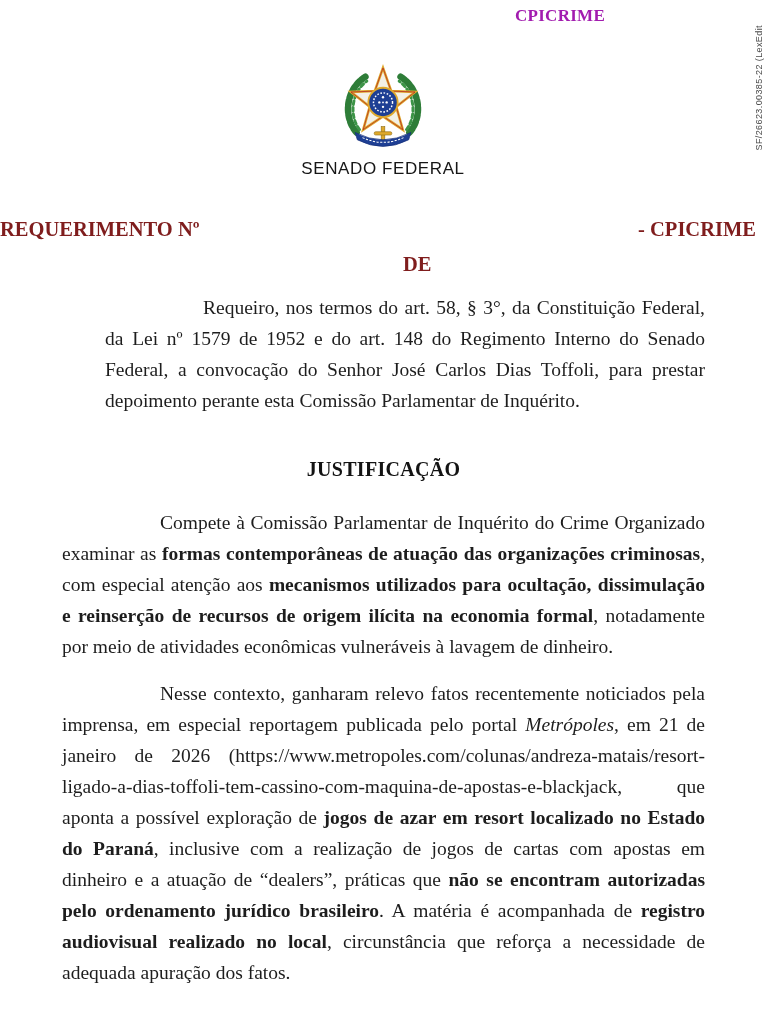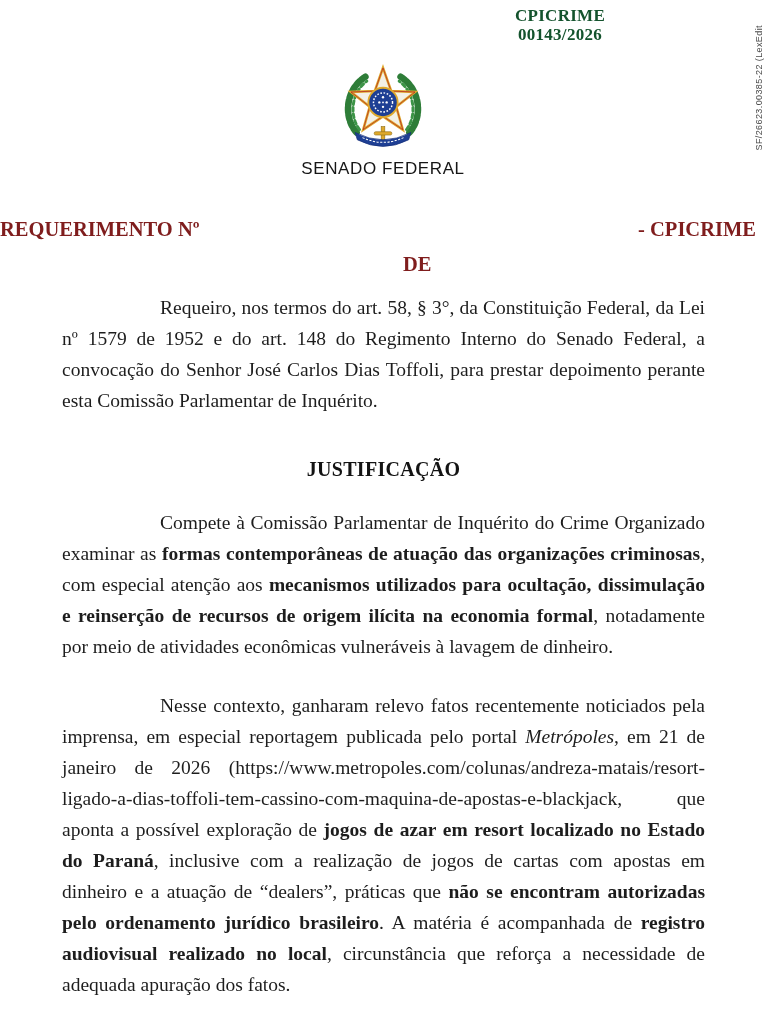--- a/index.html
+++ b/index.html
@@ -3,21 +3,21 @@
 <meta charset="utf-8">
 <style>
   html,body{margin:0;padding:0;}
   body{
     width:766px;height:1024px;position:relative;background:#ffffff;
     font-family:"Liberation Serif", serif;color:#1d1d1d;overflow:hidden;
   }
   .stamp{
     position:absolute;top:6px;left:450px;width:220px;
     text-align:center;font-weight:bold;font-size:17px;line-height:19px;
-    color:#14532d;letter-spacing:0.3px;
+    color:#a21caf;letter-spacing:0.3px;
   }
   .side-code{
     position:absolute;left:650px;top:34px;width:220px;height:13px;
     transform:rotate(-90deg);transform-origin:center;
     font-family:"Liberation Sans", sans-serif;font-size:9px;color:#4a4a4a;
     white-space:nowrap;text-align:left;letter-spacing:0.4px;
   }
   .seal-block{
     position:absolute;top:62px;left:0;right:0;margin:0 auto;width:240px;
     text-align:center;
@@ -32,35 +32,34 @@
     display:flex;justify-content:space-between;gap:4px;
     font-weight:bold;font-size:20.5px;color:#7f1d1d;
   }
   .doc-title .t1{margin-right:52px;}
   .doc-title .t2{margin-right:55px;margin-top:35px;}
   .doc-body{
     position:absolute;top:292px;left:62px;width:643px;
     font-size:19.5px;line-height:31px;text-align:justify;
   }
   .doc-body p{margin:0;text-indent:98px;}
-  .doc-body p.p-request{margin-bottom:38px;}
+  .doc-body p.p-request{margin-bottom:38px;margin-left:43px;}
   .doc-body h2{
     margin:0 0 22px 0;text-align:center;font-size:20px;
     font-weight:bold;color:#131313;letter-spacing:0.3px;text-indent:0;
   }
-  .doc-body p.p-competence{margin-bottom:28px;}
+  .doc-body p.p-competence{margin-bottom:16px;}
   .b{font-weight:bold;}
   .i{font-style:italic;}
 </style>
 </head>
 <body>
 
 <div class="stamp">
   <div>CPICRIME</div>
-  <div>00143/2026</div>
 </div>
 
 <div class="side-code">SF/26623.00385-22 (LexEdit</div>
 
 <div class="seal-block">
   <span>
     <svg width="88" height="94" viewBox="0 0 120 128" aria-hidden="true">
 
       <path d="M24,96 C6,76 8,38 36,20" fill="none" stroke="#2e7d38" stroke-width="9" stroke-linecap="round" stroke-dasharray="7 3"></path>
       <path d="M96,96 C114,76 112,38 84,20" fill="none" stroke="#2e7d38" stroke-width="9" stroke-linecap="round" stroke-dasharray="7 3"></path>

